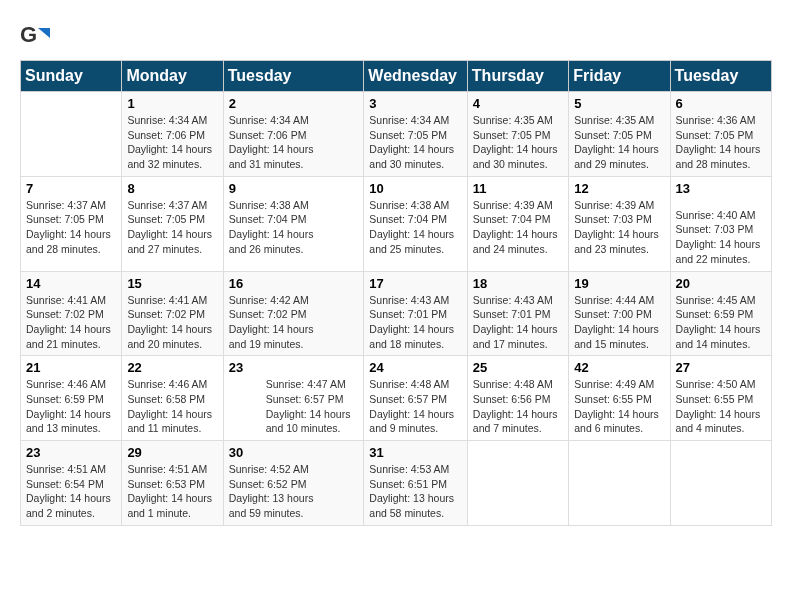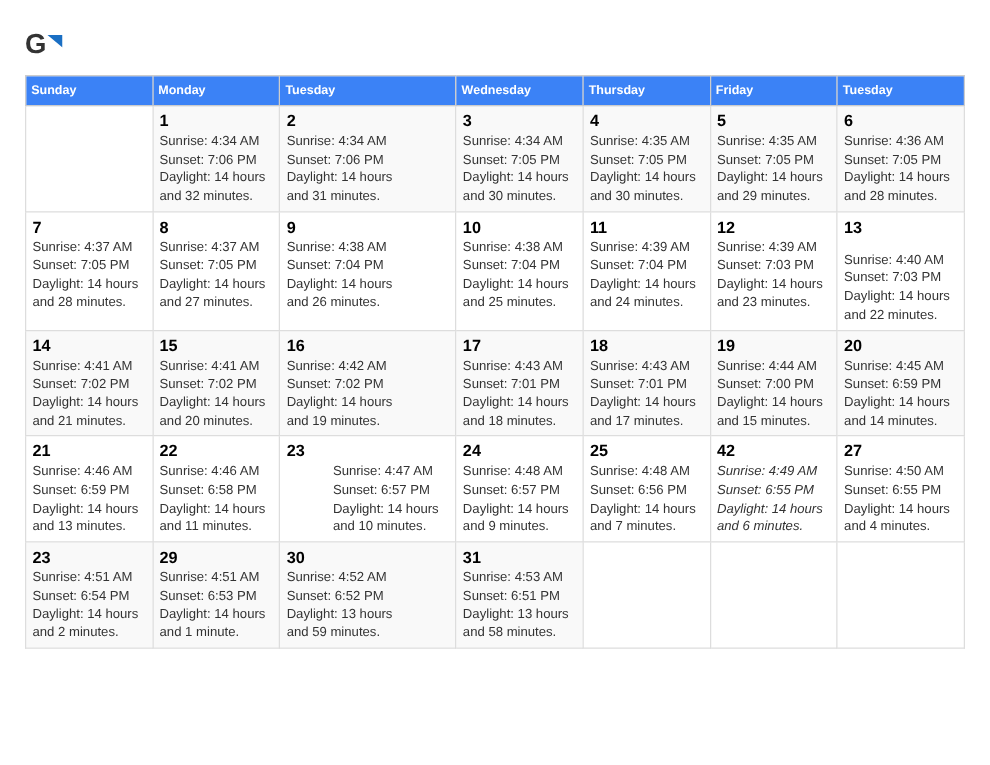--- a/index.html
+++ b/index.html
@@ -46,25 +46,25 @@
     .location {
       font-size: 16px;
       color: #333;
     }
     table {
       width: 100%;
       border-collapse: collapse;
       font-size: 11px;
     }
     thead tr th {
-      background: #3b82f6;
+      background: #0c4a6e;
       color: #fff;
       padding: 6px 4px;
       text-align: left;
-      font-size: 10px;
+      font-size: 16px;
       font-weight: bold;
       border: 1px solid #ccc;
     }
     tbody tr td {
       border: 1px solid #ddd;
       padding: 4px 5px;
       vertical-align: top;
       min-height: 80px;
       height: 80px;
     }
@@ -300,21 +300,21 @@
         </td>
         <td>
           <span class="day-number">25</span>
           <div class="day-info" style="white-space: pre-line;">Sunrise: 4:48 AM
 Sunset: 6:56 PM
 Daylight: 14 hours
 and 7 minutes.</div>
         </td>
         <td>
           <span class="day-number">42</span>
-          <div class="day-info" style="white-space: pre-line; font-style: italic;">Sunrise: 4:49 AM
+          <div class="day-info" style="white-space: pre-line;">Sunrise: 4:49 AM
 Sunset: 6:55 PM
 Daylight: 14 hours
 and 6 minutes.</div>
         </td>
         <td>
           <span class="day-number">27</span>
           <div class="day-info" style="white-space: pre-line;">Sunrise: 4:50 AM
 Sunset: 6:55 PM
 Daylight: 14 hours
 and 4 minutes.</div>

